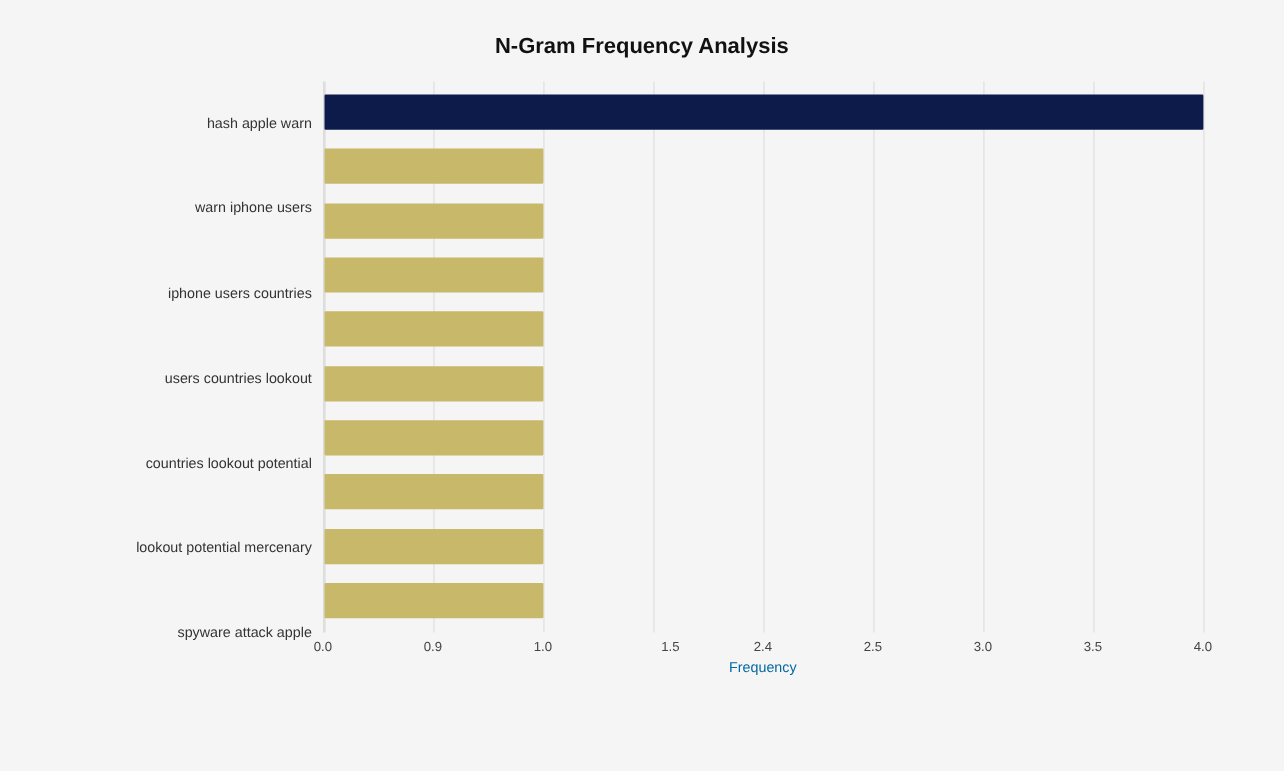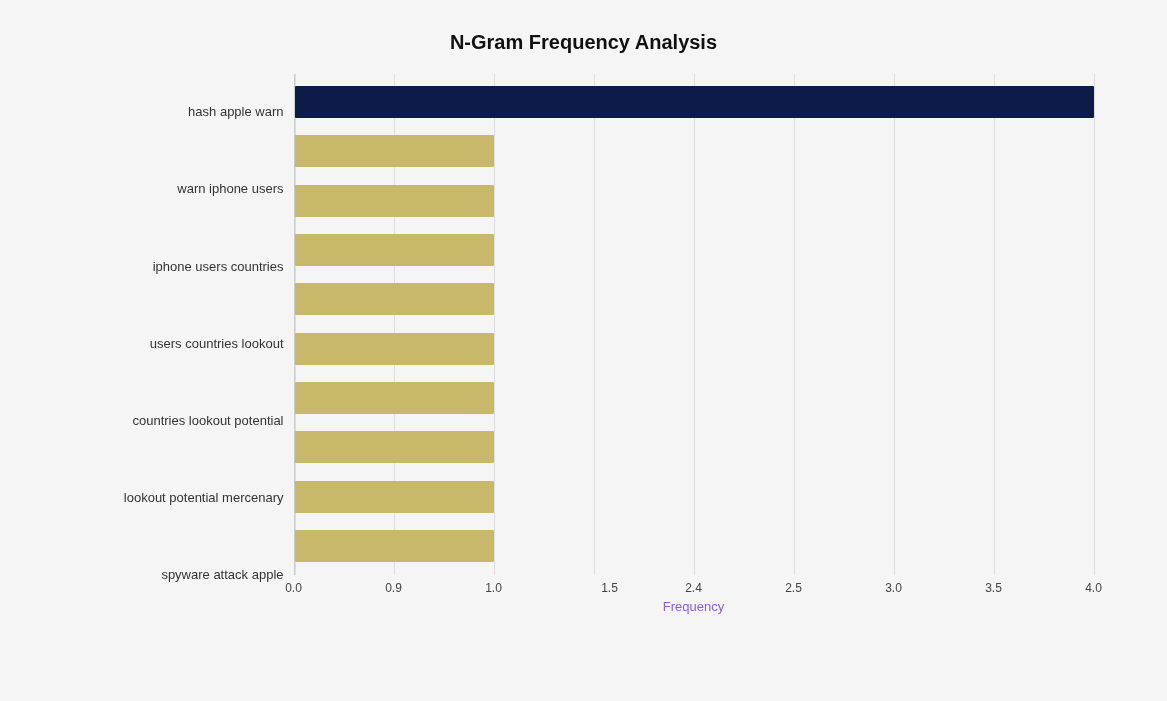--- a/index.html
+++ b/index.html
@@ -106,21 +106,21 @@
       padding-left: 0;
     }
     .x-tick {
       font-size: 12px;
       color: #444;
       text-align: center;
     }
     .x-label {
       text-align: center;
       font-size: 13px;
-      color: #8b5cf6;
+      color: #0369a1;
       margin-top: 4px;
     }
   </style>
 </head>
 <body>
 
 <div class="chart-container">
   <div class="chart-title">N-Gram Frequency Analysis</div>
   <div class="chart-area">
     <div class="y-axis" id="y-axis">

